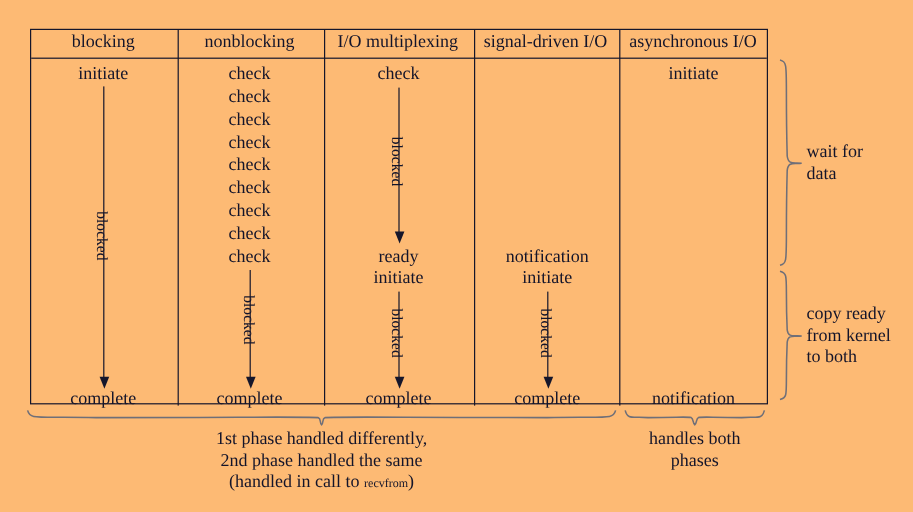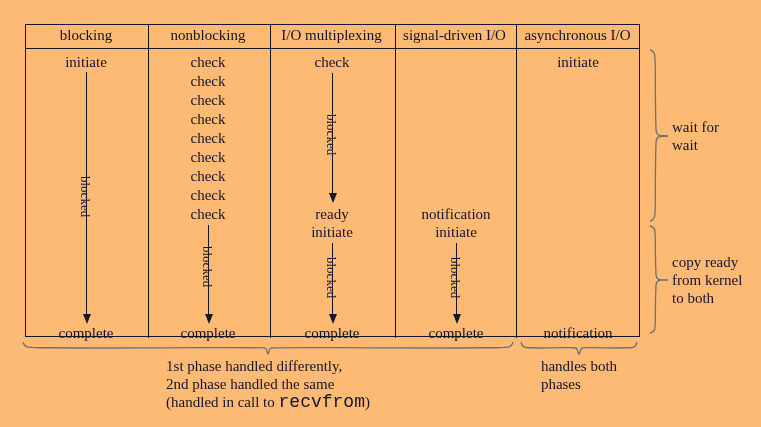--- a/index.html
+++ b/index.html
@@ -103,28 +103,28 @@
     stroke-width: 1.3;
   }
   .brace-label {
     position: absolute;
     font-size: 15px;
     line-height: 18px;
     white-space: nowrap;
   }
   .caption {
     position: absolute;
-    text-align: left;
+    text-align: center;
     font-size: 15px;
     line-height: 18px;
     transform: translateX(-50%);
   }
   .mono {
-    font-family: Liberation Mono, monospace;
-    font-size: 18px;
+    font-family: Liberation Serif, serif;
+    font-size: 10px;
   }
 </style>
 </head>
 <body>
 
 <div id="page">
 
   <div id="table-frame">
     <div id="header-divider"></div>
     <div class="col-divider" style="left:122px;"></div>
@@ -188,21 +188,21 @@
   <div class="col-body">
     <div class="cell-text" style="left:578px; top:6px;">initiate</div>
     <div class="cell-text" style="left:578px; top:277px;">notification</div>
   </div>
 
   <svg class="brace-svg" style="left:648px; top:48px;" width="22" height="175">
     <path class="brace-path" d="M 2,2 C 10,4 6,8 8,82 C 9,90 14,87 20,88 C 14,89 9,86 8,94 C 6,168 10,171 2,173"></path>
   </svg>
   <div class="brace-label" style="left:672px; top:118px;">
     <div>wait for</div>
-    <div>wait</div>
+    <div>data</div>
   </div>
 
   <svg class="brace-svg" style="left:648px; top:224px;" width="22" height="113">
     <path class="brace-path" d="M 2,2 C 10,4 6,8 8,51 C 9,58 14,55 20,56 C 14,57 9,54 8,61 C 6,104 10,107 2,109"></path>
   </svg>
   <div class="brace-label" style="left:672px; top:253px;">
     <div>copy ready</div>
     <div>from kernel</div>
     <div>to both</div>
   </div>

